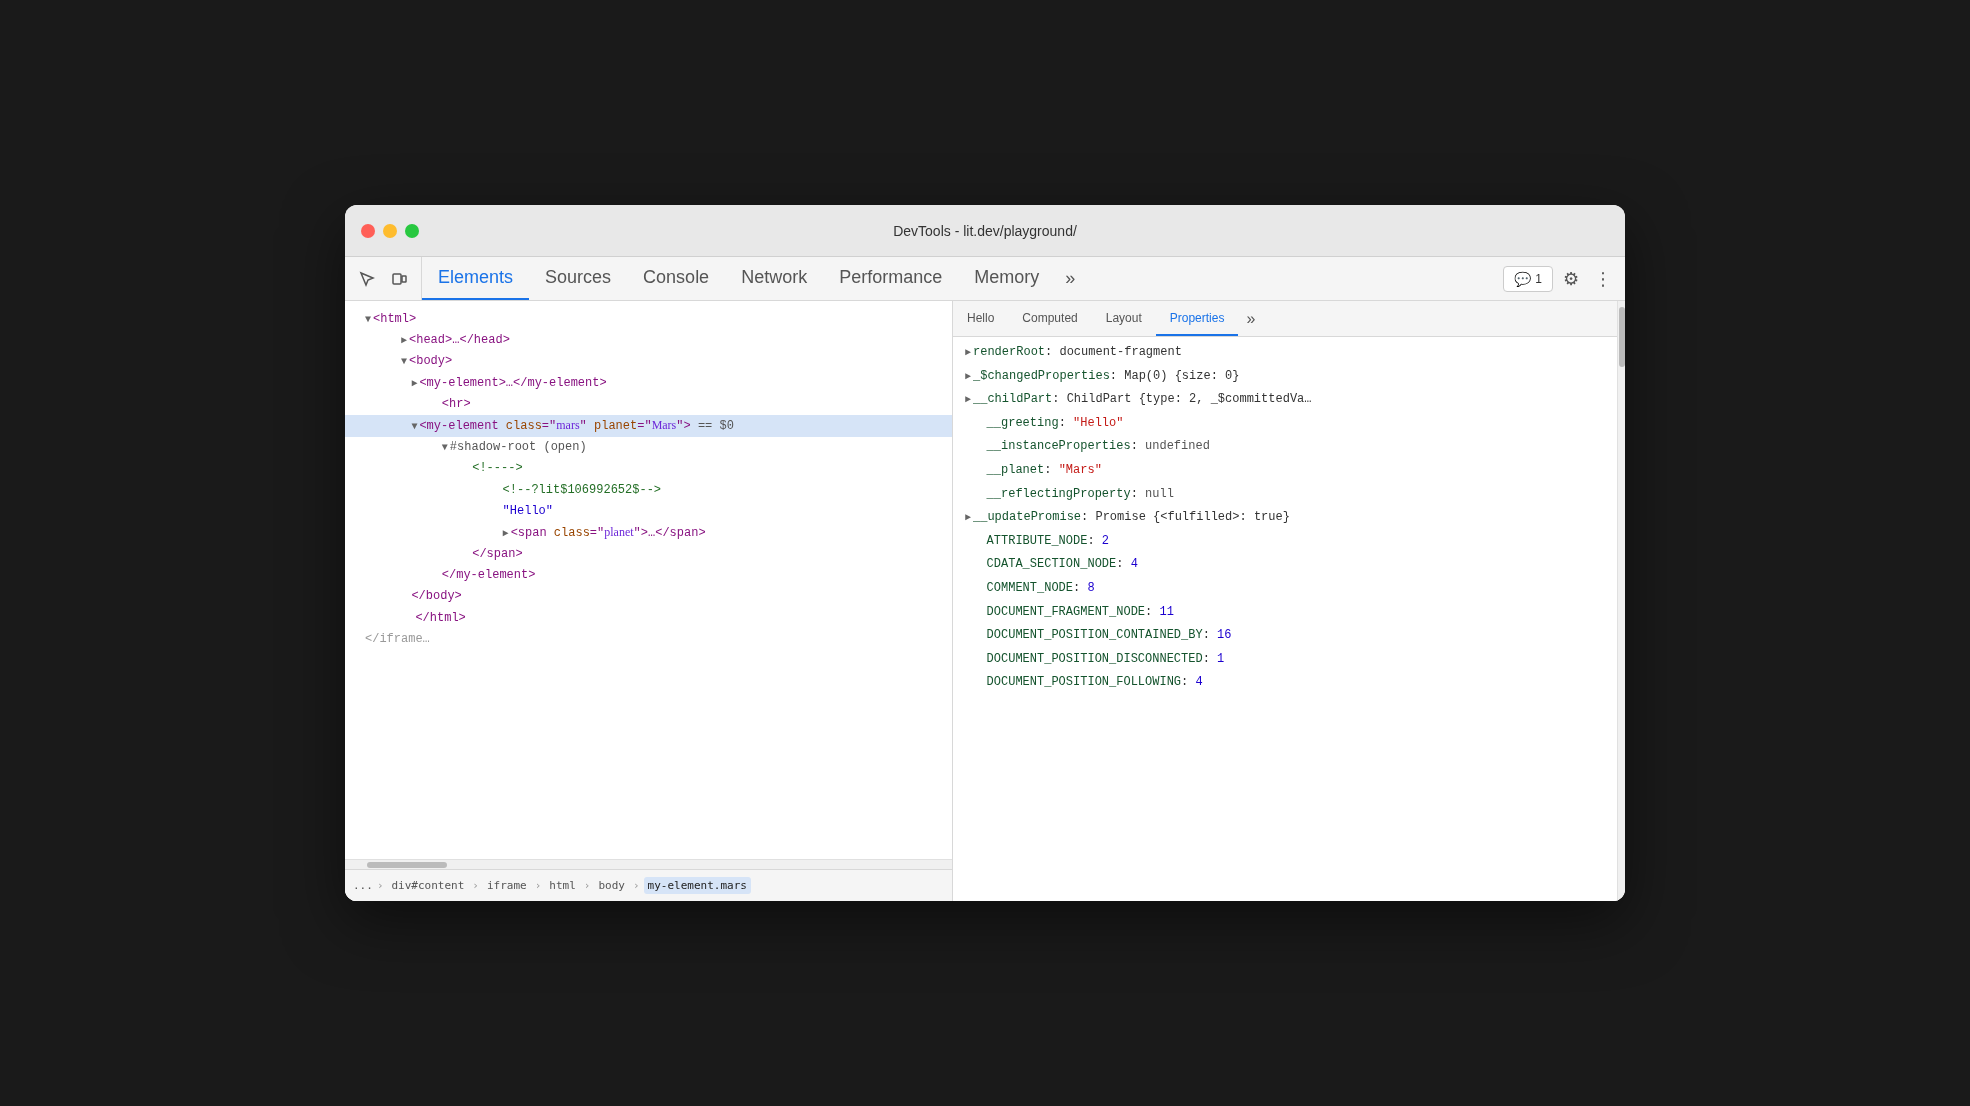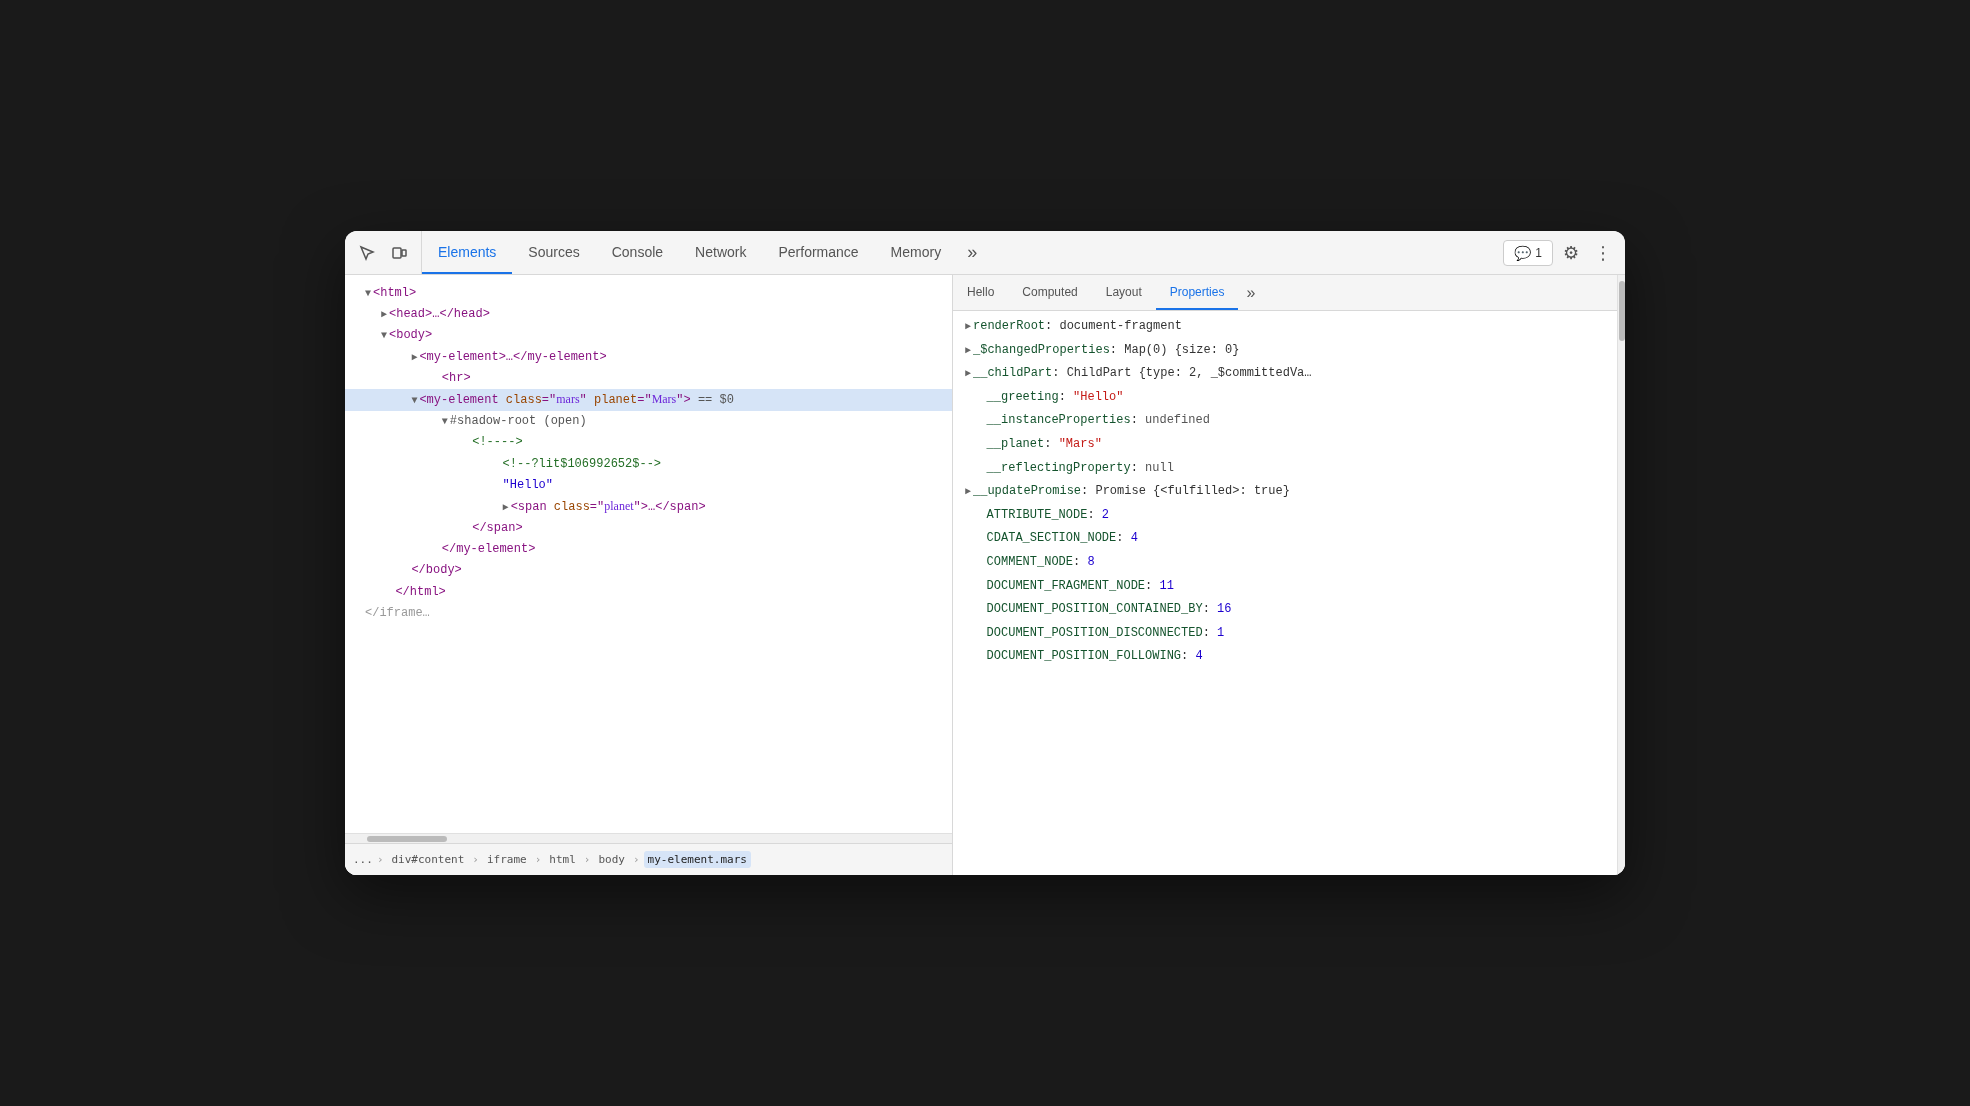--- a/index.html
+++ b/index.html
@@ -76,21 +76,21 @@
     }
     .tabs {
       display: flex;
       align-items: stretch;
       flex: 1;
     }
     .tab {
       padding: 0 16px;
       display: flex;
       align-items: center;
-      font-size: 14px;
+      font-size: 18px;
       color: #555;
       cursor: pointer;
       border-bottom: 2px solid transparent;
       white-space: nowrap;
     }
     .tab.active {
       color: #1a73e8;
       border-bottom: 2px solid #1a73e8;
       font-weight: 500;
     }
@@ -188,21 +188,21 @@
       font-size: 12px;
       line-height: 1.6;
     }
     .dom-line {
       padding: 1px 8px 1px 0;
       white-space: nowrap;
       cursor: default;
     }
     .dom-line.selected { background: #d6e4f7; }
     .indent-1 { padding-left: 20px; }
-    .indent-2 { padding-left: 36px; }
+    .indent-2 { padding-left: 36px; margin-left: 20px; }
     .indent-3 { padding-left: 52px; }
     .indent-4 { padding-left: 68px; }
     .indent-5 { padding-left: 84px; }
     .indent-6 { padding-left: 100px; }
     .tag { color: #881280; }
     .attr-name { color: #994500; }
     .attr-value { color: #6d28d9; font-family: Liberation Serif, serif; }
     .comment { color: #236e25; }
     .shadow { color: #555; }
     .triangle { color: #666; font-size: 10px; margin-right: 2px; }
@@ -267,20 +267,28 @@
       flex: 1;
       display: flex;
       overflow: hidden;
     }
   </style>
 </head>
 <body>
 
 <div class="window">
 
+  <div class="titlebar">
+    <div class="traffic-lights">
+      <div class="traffic-light tl-red"></div>
+      <div class="traffic-light tl-yellow"></div>
+      <div class="traffic-light tl-green"></div>
+    </div>
+    <span class="window-title">DevTools - lit.dev/playground/</span>
+  </div>
 
   <div class="toolbar">
     <div class="toolbar-icons">
       <button class="toolbar-icon-btn" title="Inspect element">
         <svg width="16" height="16" viewBox="0 0 16 16" fill="none">
           <path d="M2 2L7 14L9 9L14 7L2 2Z" stroke="#555" stroke-width="1.5" fill="none"></path>
         </svg>
       </button>
       <button class="toolbar-icon-btn" title="Toggle device toolbar">
         <svg width="16" height="16" viewBox="0 0 16 16" fill="none">

